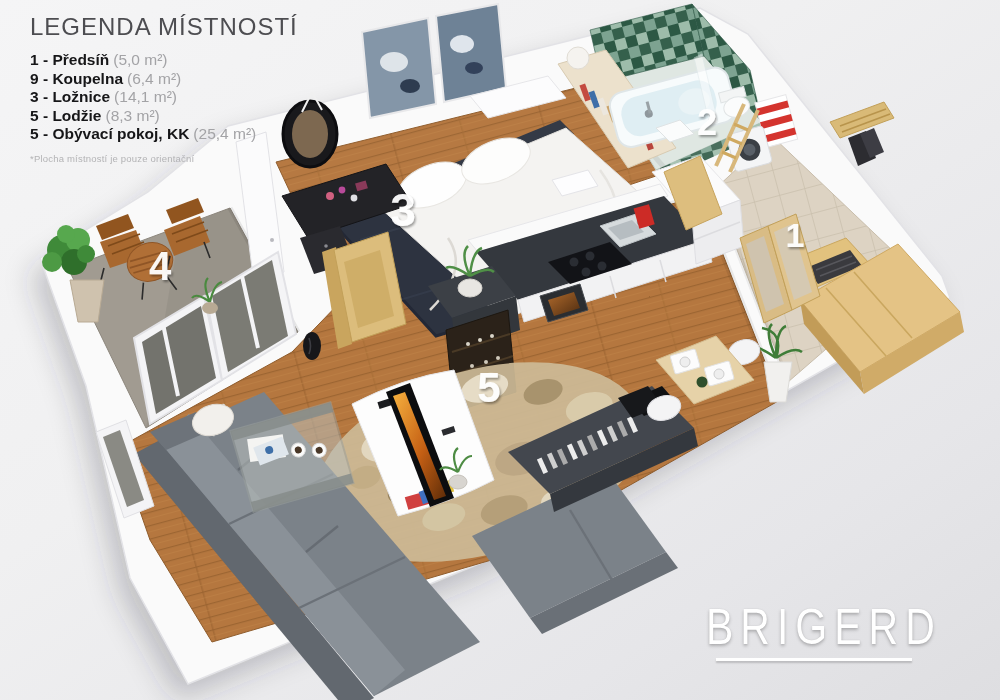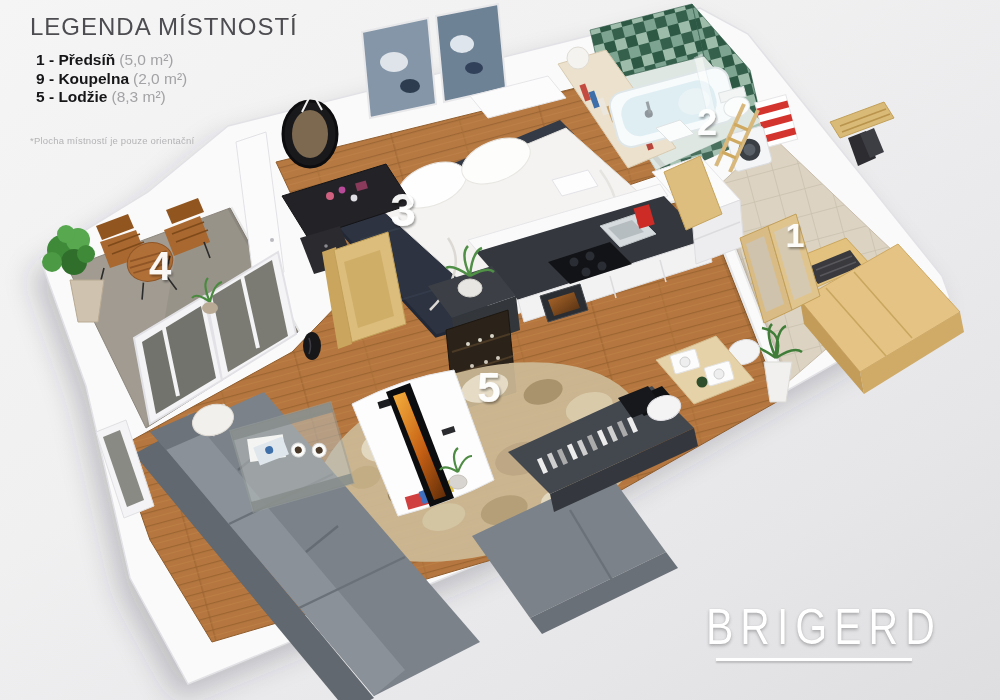--- a/index.html
+++ b/index.html
@@ -2,24 +2,24 @@
 <html><head>
 <meta charset="utf-8">
 <style>
   html,body{margin:0;padding:0;background:#e9e9eb;font-family:"Liberation Sans",sans-serif;}
   .stage{position:relative;width:1000px;height:700px;overflow:hidden;
          background:linear-gradient(145deg,#f5f5f6 0%,#f0f0f1 40%,#e6e6e9 78%,#dedee1 100%);}
   .stage svg{position:absolute;left:0;top:0;}
   
   .legend{position:absolute;left:30px;top:13px;width:330px;color:#1c1c1e;}
   .legend-title{font-size:24px;letter-spacing:1px;color:#4d4d51;font-weight:400;margin:0 0 10px 0;}
-  .legend-item{font-size:15.5px;line-height:18.6px;white-space:nowrap;margin-left:6px;}
+  .legend-item{font-size:15.5px;line-height:18.6px;white-space:nowrap;}
   .legend-item .li-label{font-weight:700;color:#161618;}
   .legend-item .li-area{font-weight:400;color:#a3a3a6;padding-left:4px;}
-  .legend-foot{margin-top:28px;font-size:9.5px;color:#b3b3b5;letter-spacing:.2px;}
+  .legend-foot{margin-top:9px;font-size:9.5px;color:#b3b3b5;letter-spacing:.2px;}
   
   .logo{position:absolute;left:706px;top:604px;width:215px;text-align:right;}
   .logo-text{display:inline-block;color:#ffffff;font-size:41px;font-weight:400;letter-spacing:7px;
              transform:scaleY(1.22);transform-origin:center;
              text-shadow:0 2px 3px rgba(0,0,0,.25),0 0 1px rgba(0,0,0,.18);}
   .logo-underline{margin:7px auto 0 auto;width:196px;height:3px;background:#ffffff;
              box-shadow:0 2px 2px rgba(0,0,0,.18);}
 </style>
 </head>
 <body>
@@ -403,25 +403,31 @@
     <text x="489" y="402" font-size="42">5</text>
   </g>
 </svg>
 
   <div class="legend">
     <div class="legend-title">LEGENDA MÍSTNOSTÍ</div>
     <div class="legend-item">
       <span class="li-label">1 - Předsíň</span><span class="li-area">(5,0 m²)</span>
     </div>
     <div class="legend-item">
-      <span class="li-label">9 - Koupelna</span><span class="li-area">(2,0 m²)</span>
+      <span class="li-label">9 - Koupelna</span><span class="li-area">(6,4 m²)</span>
+    </div>
+    <div class="legend-item">
+      <span class="li-label">3 - Ložnice</span><span class="li-area">(14,1 m²)</span>
     </div>
     <div class="legend-item">
       <span class="li-label">5 - Lodžie</span><span class="li-area">(8,3 m²)</span>
     </div>
+    <div class="legend-item">
+      <span class="li-label">5 - Obývací pokoj, KK</span><span class="li-area">(25,4 m²)</span>
+    </div>
     <div class="legend-foot">*Plocha místností je pouze orientační</div>
   </div>
 
   <div class="logo">
     <span class="logo-text">BRIGERD</span>
     <div class="logo-underline"></div>
   </div>
 
 </div>
 

